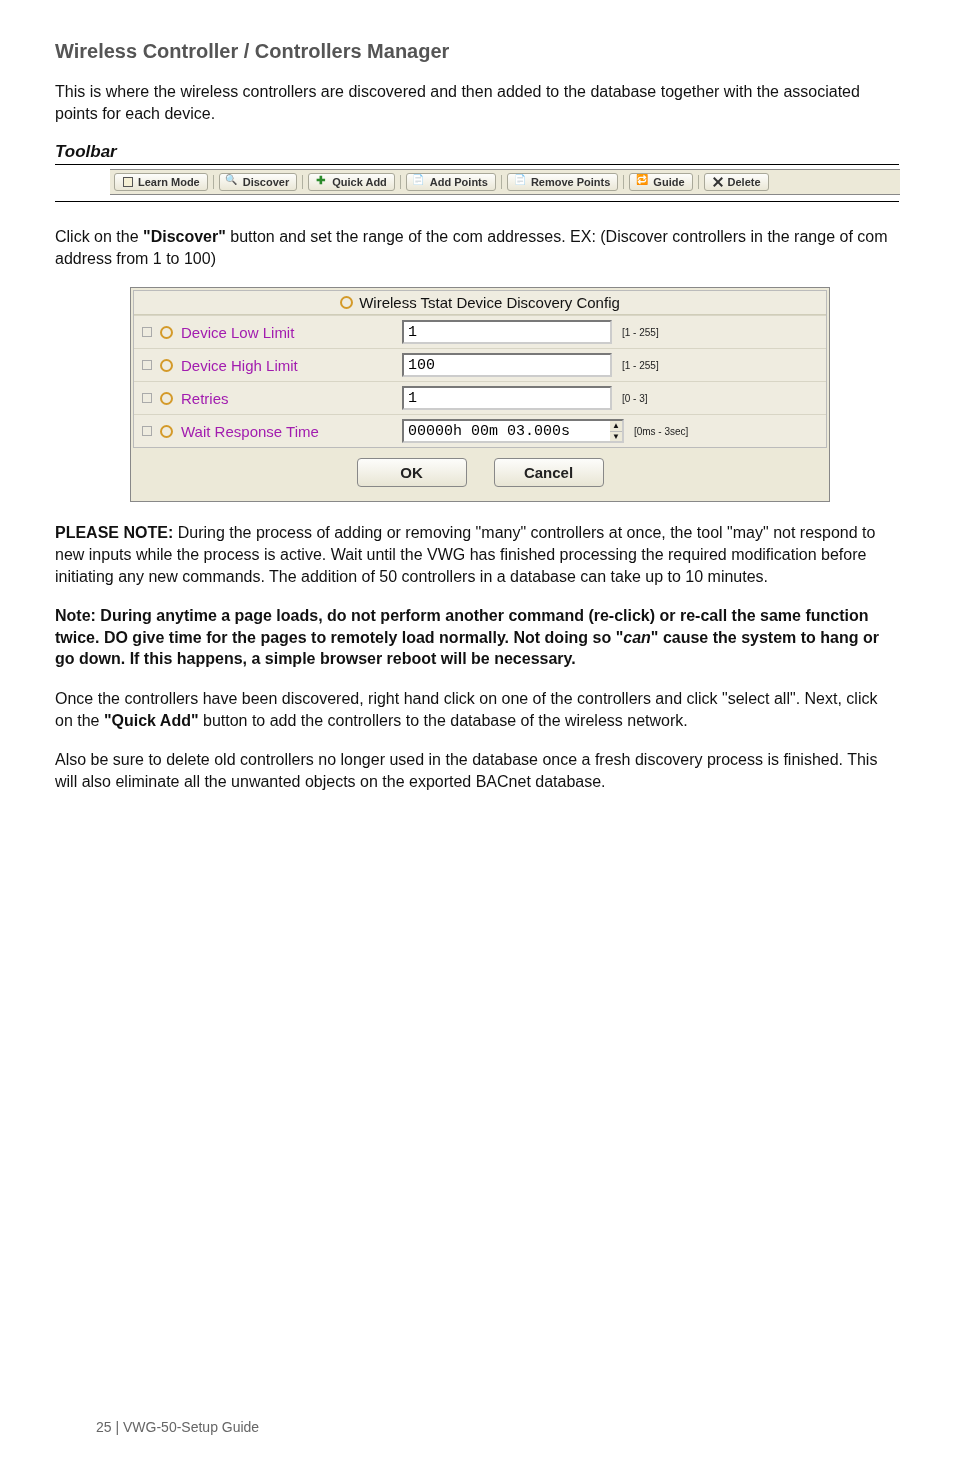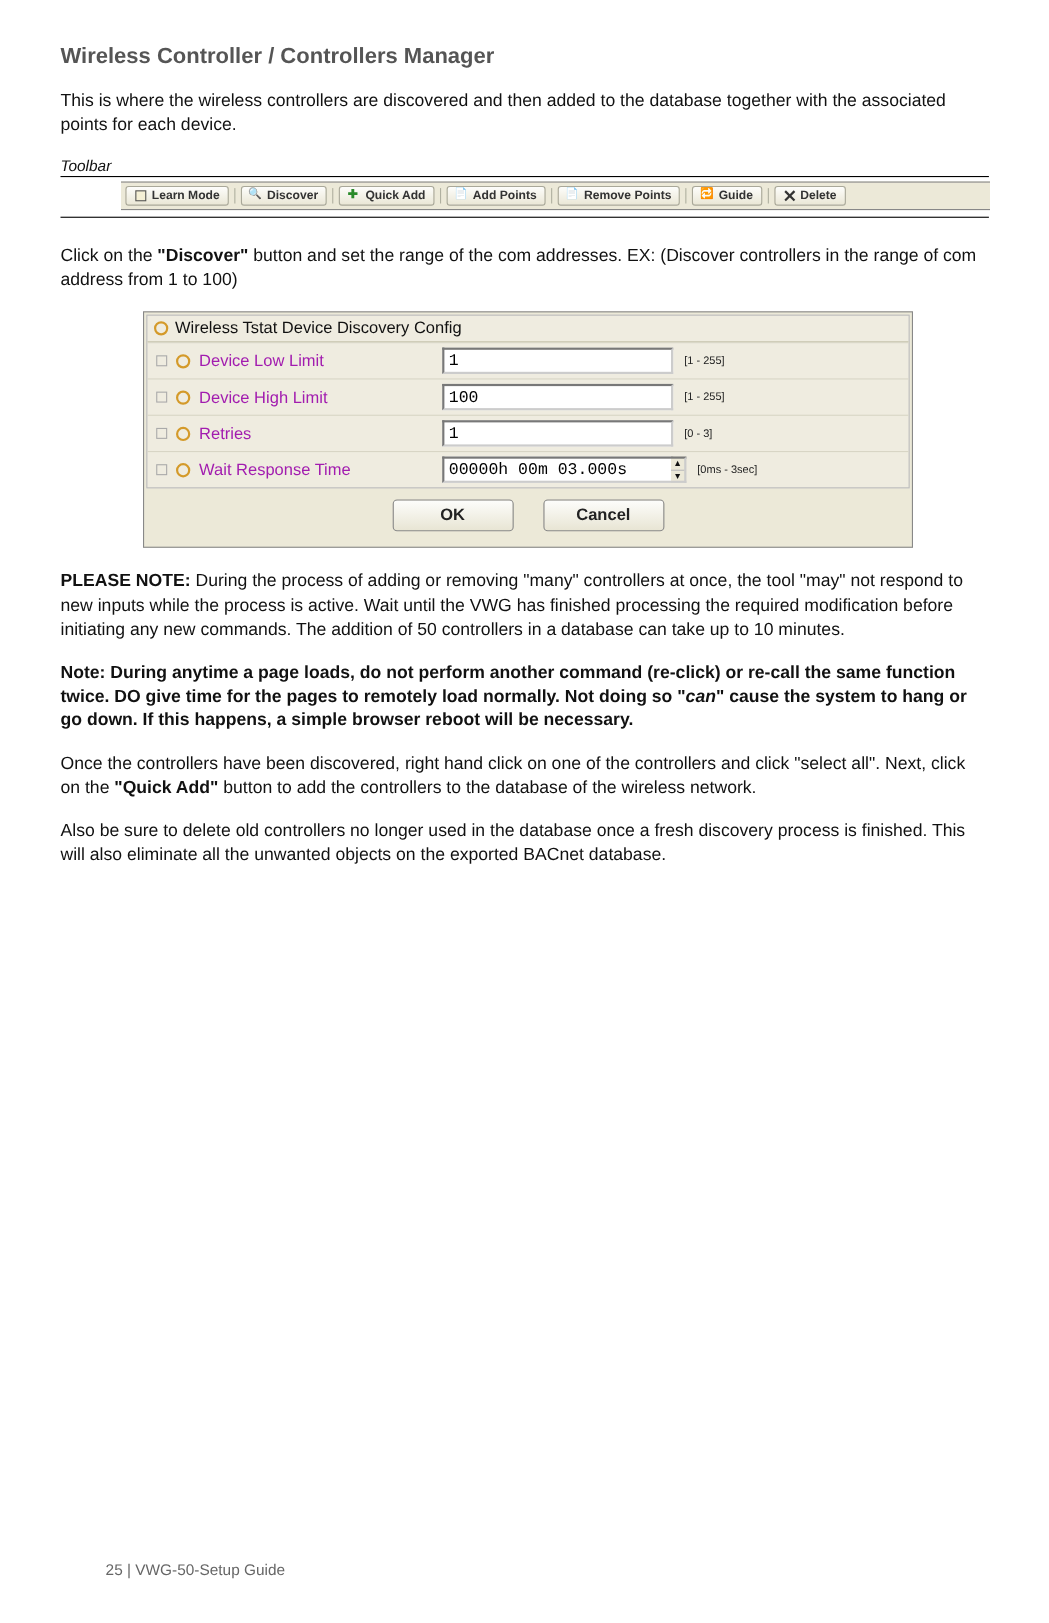--- a/index.html
+++ b/index.html
@@ -13,22 +13,22 @@
   }
   h2.section-title {
     font-size: 20px;
     color: #555;
     margin: 0 0 18px 0;
     font-weight: bold;
   }
   p { margin: 0 0 18px 0; font-size: 16px; line-height: 1.35; }
   .toolbar-heading {
     font-style: italic;
-    font-weight: normal;
-    font-size: 14px;
+    font-weight: bold;
+    font-size: 17px;
     margin: 6px 0 0 0;
   }
   hr.toolbar-line { border: none; border-top: 1px solid #000; margin: 2px 0 4px 0; }
 
   
   .toolbar-wrap {
     border-top: 1px solid #888;
     border-bottom: 1px solid #888;
     background: #ece9d8;
     padding: 3px 0;
@@ -89,20 +89,21 @@
     display:flex; align-items:center; justify-content:center;
     font-weight:bold; color:#333; font-size:14px; line-height:1;
   }
   .dlg-body { padding: 2px; }
   .dlg-group { border: 1px solid #bbb; background: #efece0; }
   .group-header {
     display:flex; align-items:center; gap:6px;
     padding: 3px 6px;
     font-size: 15px;
     border-bottom: 1px solid #d0cdb9;
+    justify-content: center;
   }
   .dlg-row {
     display:flex; align-items:center;
     padding: 4px 8px;
     border-top: 1px solid #d8d5c5;
   }
   .dlg-row:first-of-type { border-top:none; }
   .dlg-label-area { display:flex; align-items:center; gap:8px; width: 260px; }
   .bullet-sq { width: 10px; height: 10px; border: 1px solid #aaa; }
   .bullet-o {

